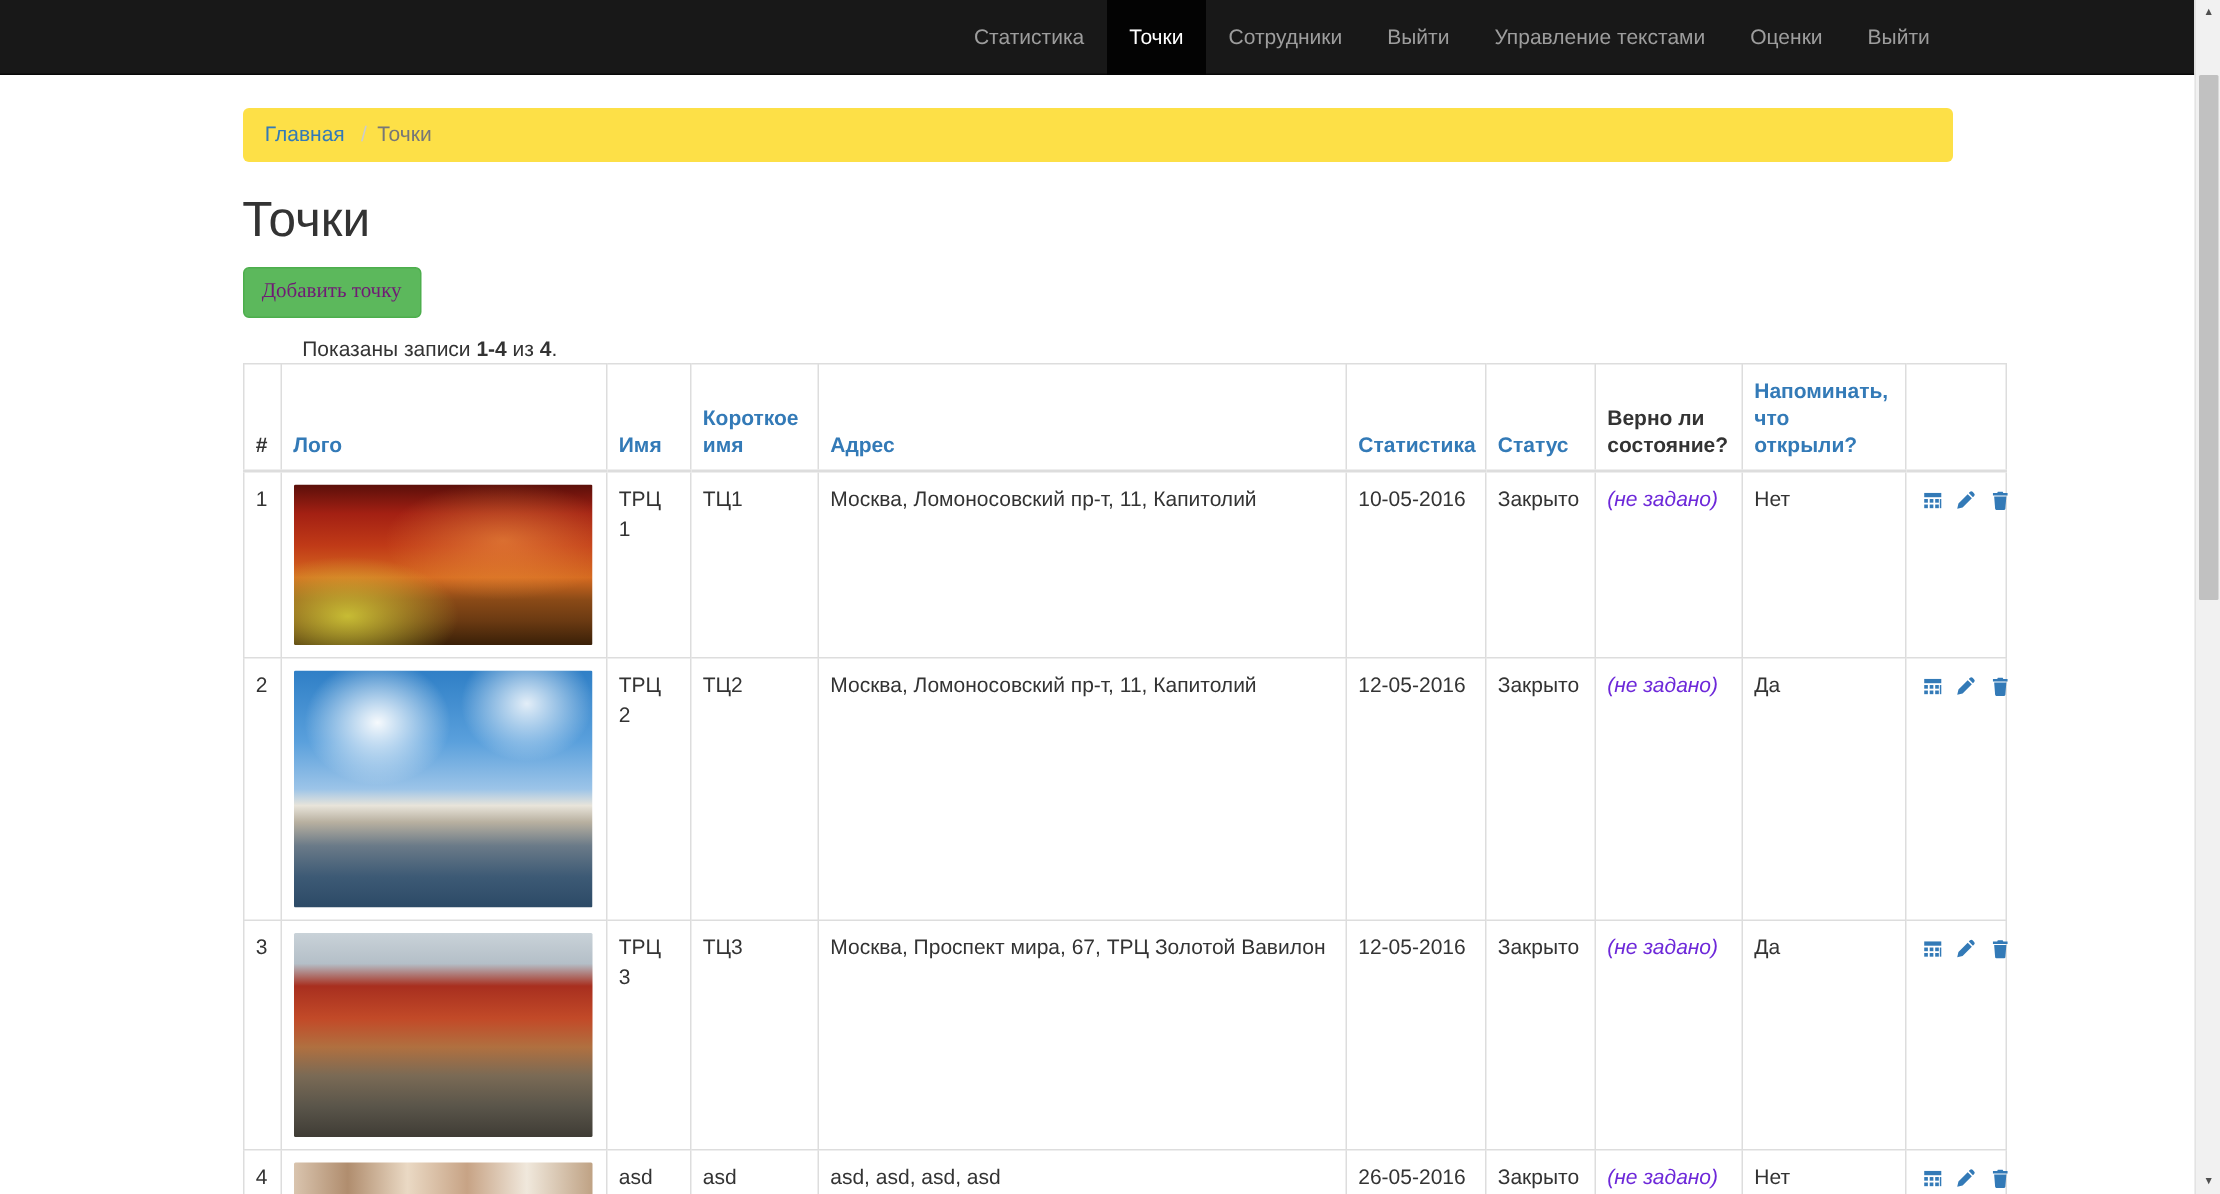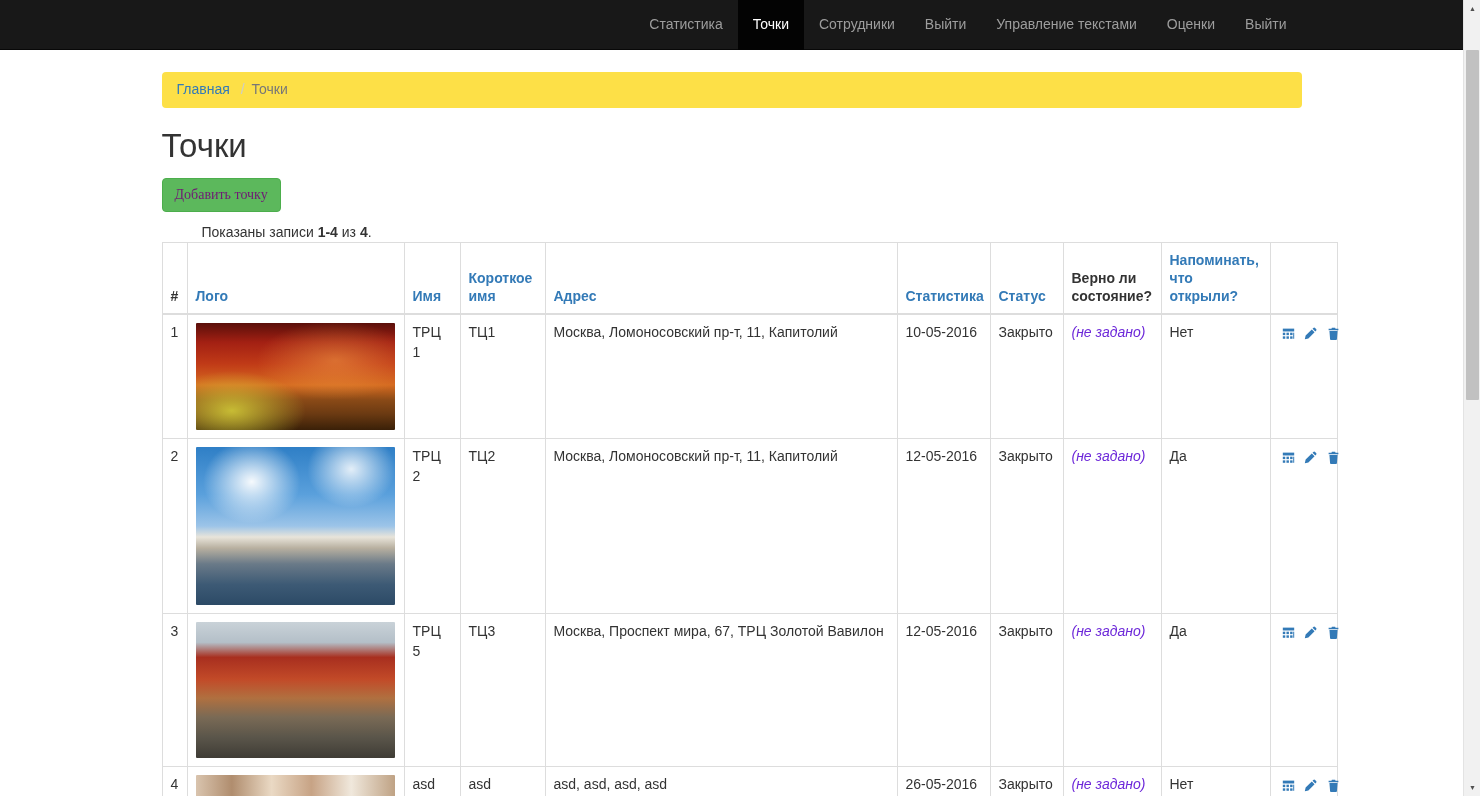--- a/index.html
+++ b/index.html
@@ -238,21 +238,21 @@
                   <path d="M6 1h4l.5 1H14v2H2V2h3.5L6 1zM3 5h10l-.8 10a1 1 0 0 1-1 .9H4.8a1 1 0 0 1-1-.9L3 5z"></path>
                 </svg></a>
           </td>
         </tr>
 
         <tr>
           <td>3</td>
           <td>
               <div class="logo-img photo-3"></div>
             </td>
-          <td>ТРЦ 5</td>
+          <td>ТРЦ 3</td>
           <td>ТЦ3</td>
           <td>Москва, Проспект мира, 67, ТРЦ Золотой Вавилон</td>
           <td>12-05-2016</td>
           <td>Закрыто</td>
           <td><span class="not-set">(не задано)</span></td>
           <td>Да</td>
           <td class="td-actions">
             <a class="action-link"><svg width="13" height="13" viewBox="0 0 16 16" fill="currentColor">
                   <rect x="1" y="2" width="14" height="3.5"></rect>
                   <rect x="1" y="7" width="3" height="3"></rect>

